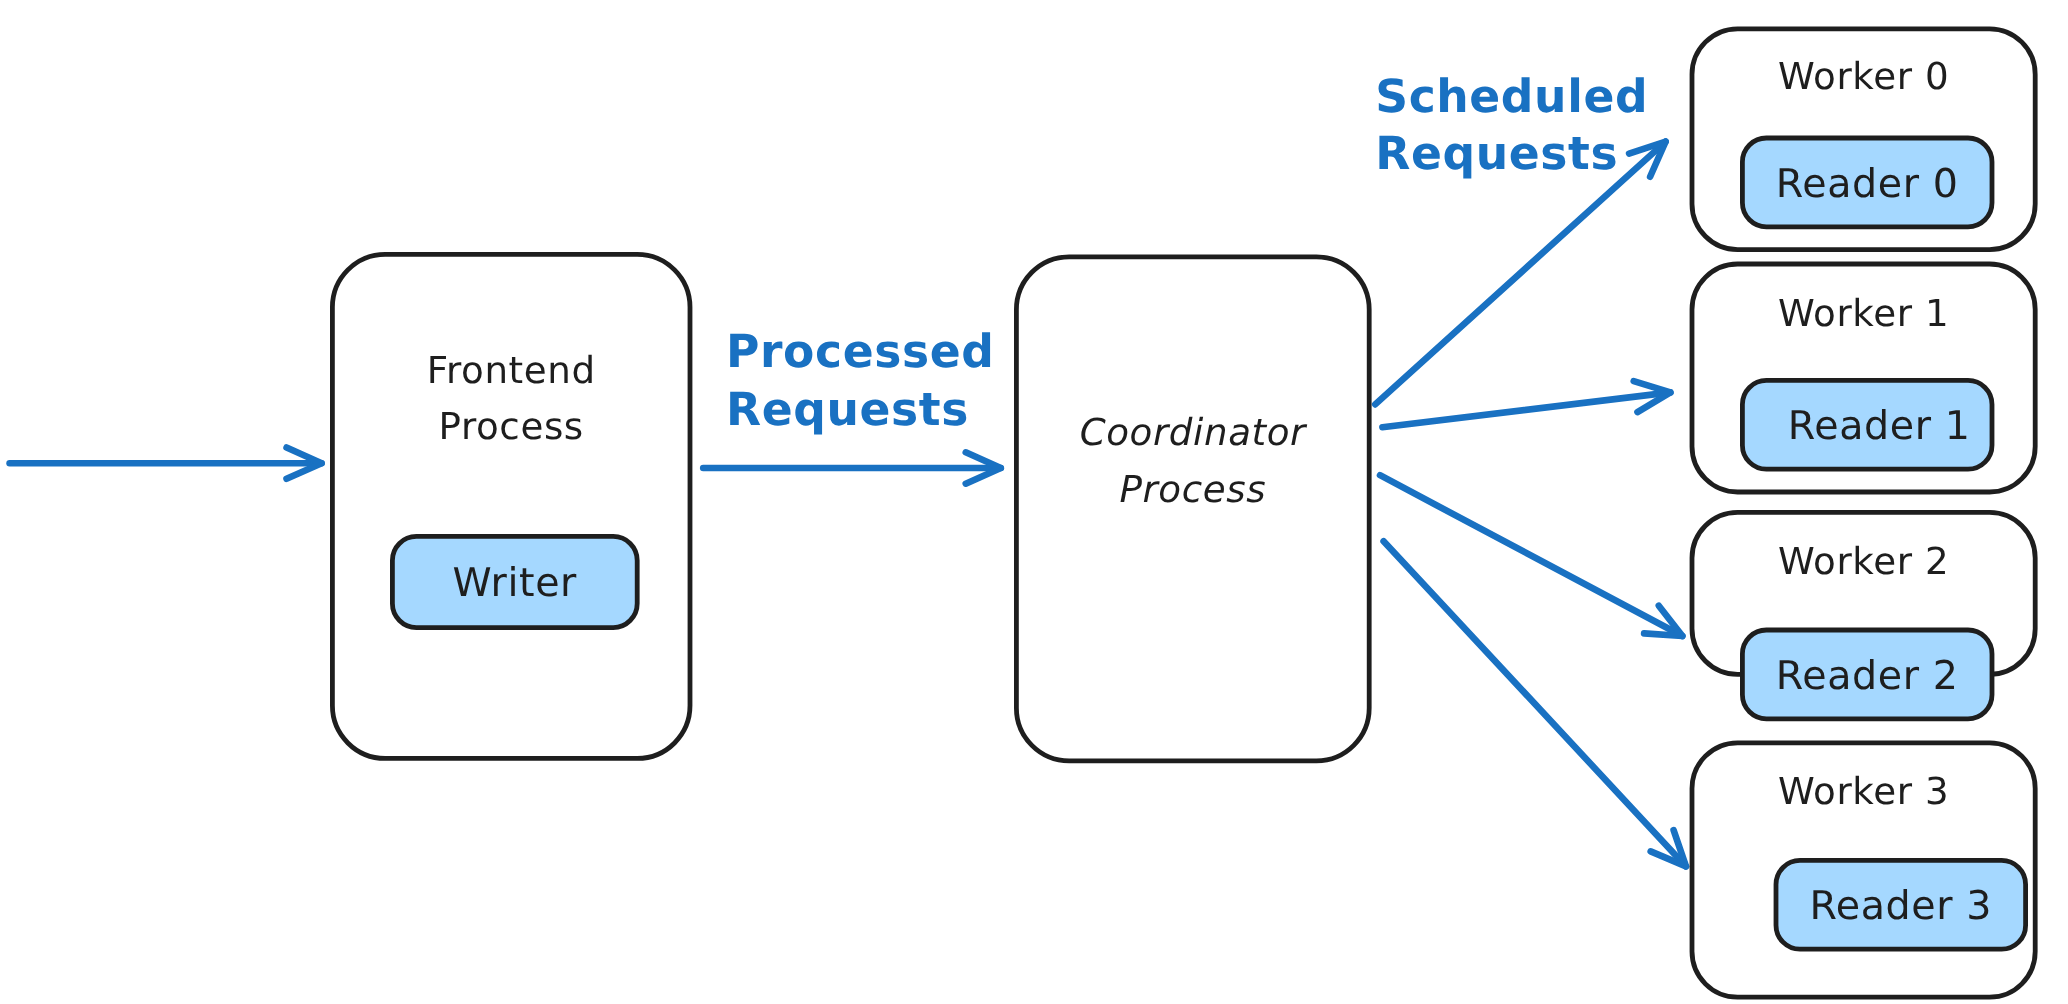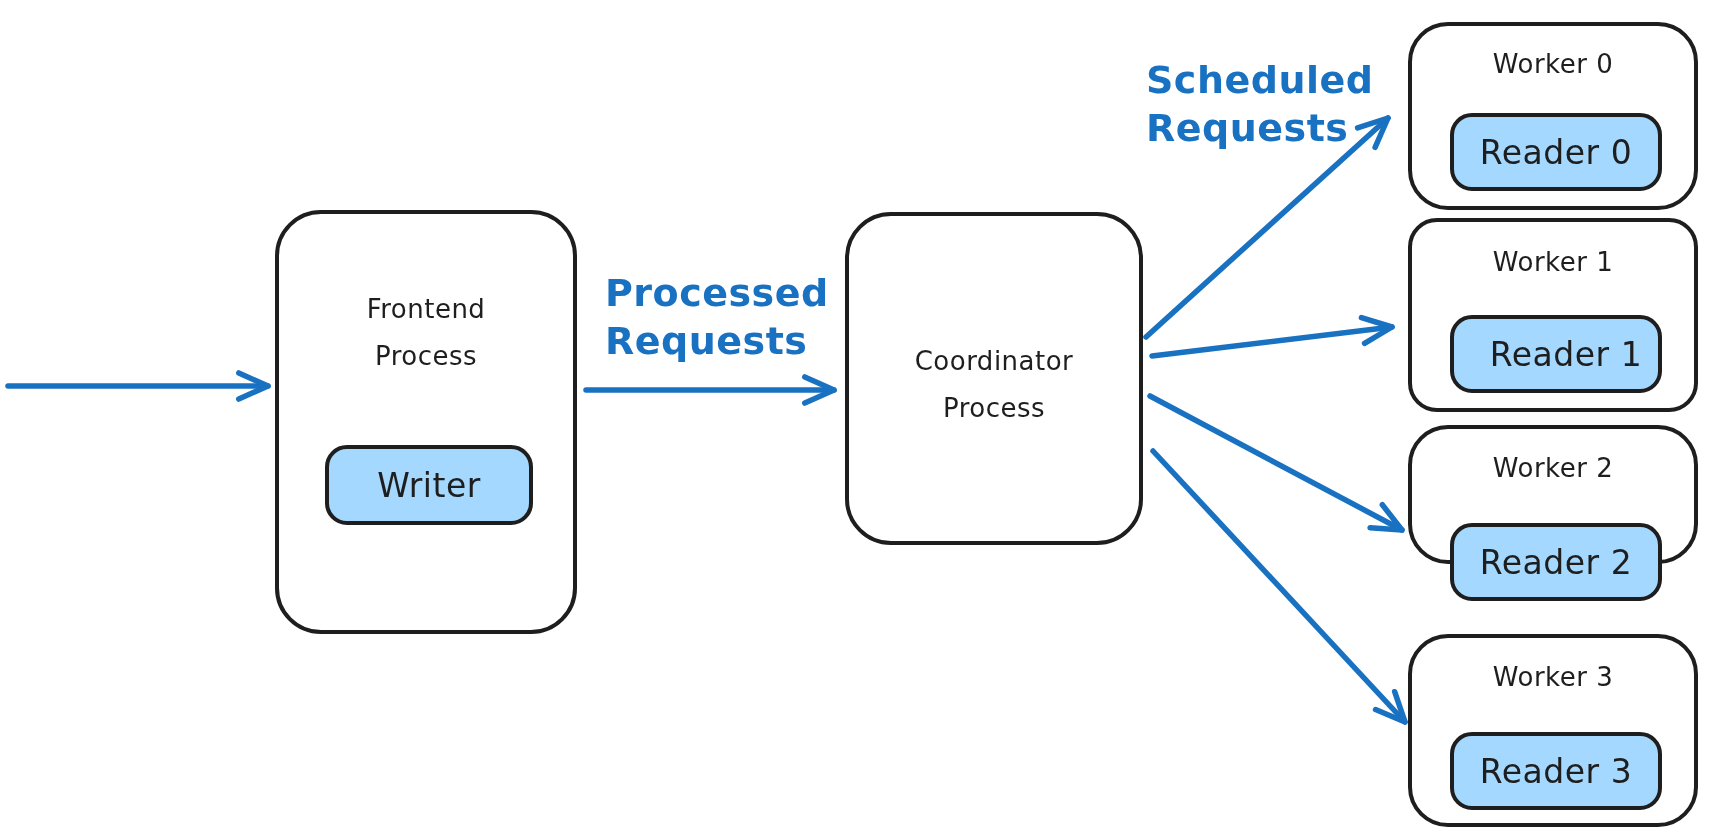--- a/index.html
+++ b/index.html
@@ -18,21 +18,21 @@
   .canvas{position:absolute;inset:0;}
   .arrows{position:absolute;left:0;top:0;width:1723px;height:837px;pointer-events:none;}
   .arrow path{fill:none;stroke:var(--accent);stroke-width:5.5;stroke-linecap:round;stroke-linejoin:round;}
   .node{
     position:absolute;background:var(--background);
     border:4px solid var(--stroke);border-radius:46px;
   }
   .worker{left:1408px;width:290px;border-radius:40px;}
   .node-title{
     position:absolute;left:0;right:0;text-align:center;
-    font-size:26px;line-height:47px;letter-spacing:0.5px;
+    font-size:31px;line-height:47px;letter-spacing:0.5px;
   }
   .subnode{
     position:absolute;background:var(--node-fill);
     border:4px solid var(--stroke);border-radius:22px;
     display:flex;align-items:center;justify-content:center;
   }
   .subnode-label{font-size:33px;letter-spacing:0.5px;}
   .writer{left:46px;top:231px;width:208px;height:80px;}
   .reader{left:38px;width:212px;height:78px;align-items:center;}
   .edge-label{
@@ -77,45 +77,45 @@
 
   <div class="edge-label" style="left:1146px;top:56px;width:215px;">Scheduled Requests</div>
 
   <div class="node" style="left:275px;top:210px;width:302px;height:424px;">
     <div class="node-title" style="top:72px;left:40px;right:40px;">Frontend Process</div>
     <div class="subnode writer">
       <span class="subnode-label">Writer</span>
     </div>
   </div>
 
-  <div class="node" style="left:845px;top:212px;width:298px;height:333px;">
+  <div class="node" style="left:845px;top:212px;width:298px;height:424px;font-style:italic;">
     <div class="node-title" style="top:122px;left:25px;right:25px;">Coordinator Process</div>
   </div>
 
   <div class="node worker" style="top:22px;height:188px;">
     <div class="node-title" style="top:15px;">Worker 0</div>
     <div class="subnode reader" style="top:87px;">
       <span class="subnode-label">Reader 0</span>
     </div>
   </div>
 
-  <div class="node worker" style="top:218px;height:194px;border-radius:29px;">
+  <div class="node worker" style="top:218px;height:194px;">
     <div class="node-title" style="top:17px;">Worker 1</div>
     <div class="subnode reader" style="top:93px;padding-left:20px;">
       <span class="subnode-label">Reader 1</span>
     </div>
   </div>
 
   <div class="node worker" style="top:425px;height:139px;">
     <div class="node-title" style="top:16px;">Worker 2</div>
     <div class="subnode reader" style="top:94px;">
       <span class="subnode-label">Reader 2</span>
     </div>
   </div>
 
-  <div class="node worker" style="top:634px;height:193px;">
+  <div class="node worker" style="top:617px;height:216px;">
     <div class="node-title" style="top:16px;">Worker 3</div>
-    <div class="subnode reader" style="top:94px;">
+    <div class="subnode reader" style="top:94px;margin-left:28px;">
       <span class="subnode-label">Reader 3</span>
     </div>
   </div>
 
 </div>
 
 </body></html>

